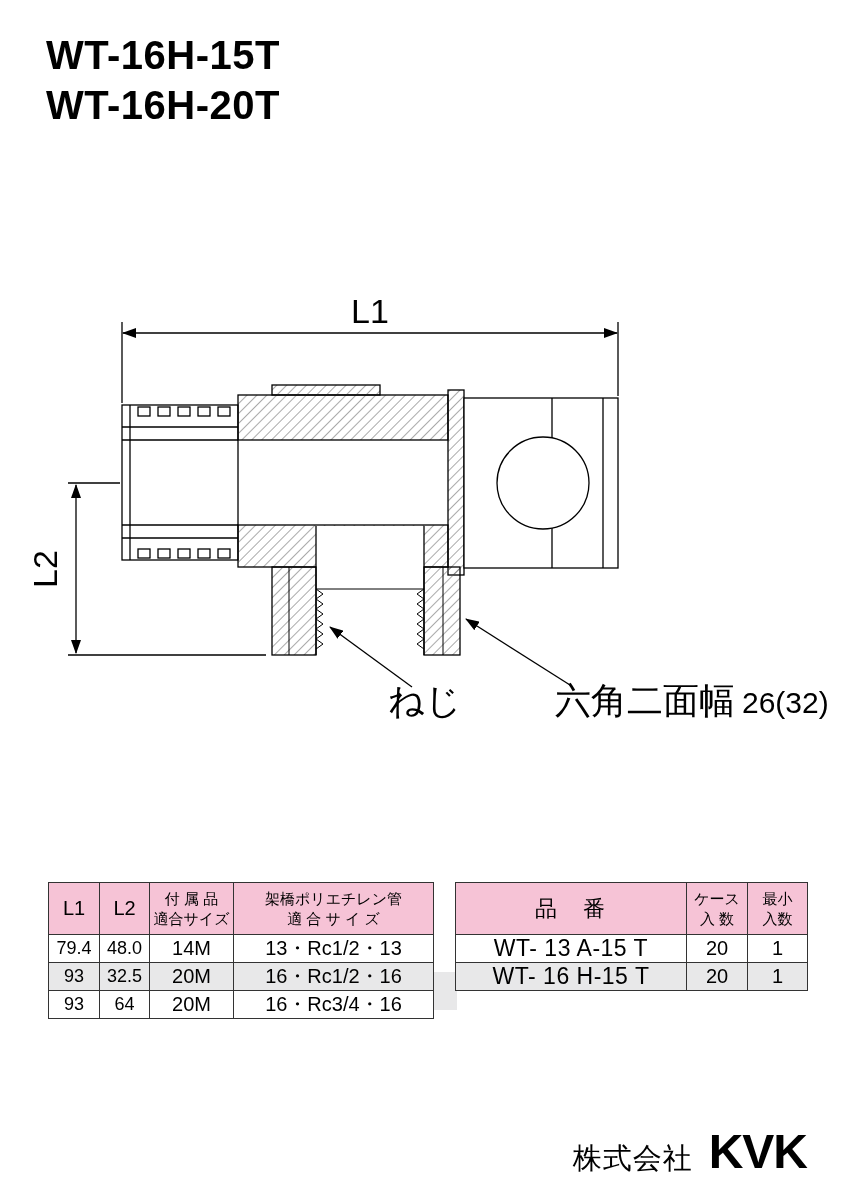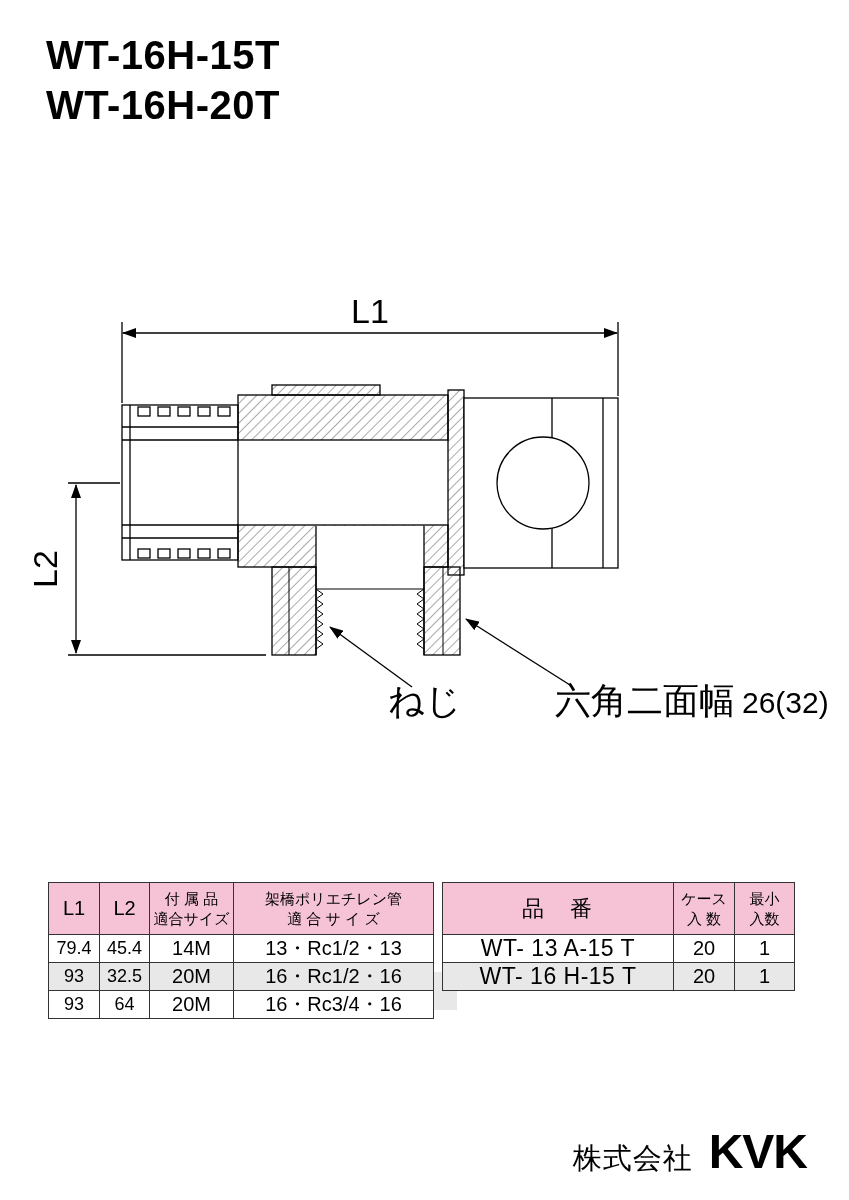--- a/index.html
+++ b/index.html
@@ -13,21 +13,21 @@
   
   .drawing { position:absolute; left:0; top:295px; }
   svg text { font-family:"Liberation Sans", sans-serif; fill:#000; }
   
   table { border-collapse:collapse; position:absolute; table-layout:fixed; }
   td, th { border:1px solid #333; text-align:center; vertical-align:middle; padding:0; font-weight:400; background:#fff; }
   thead th { background:#f6c3d6; height:52px; }
   tbody td { height:22px; }
   tr.alt td { background:#e8e8e9; }
   .spec-table { left:48px; top:882px; width:385px; }
-  .order-table { left:442px; top:882px; width:352px; }
+  .order-table { left:455px; top:882px; width:352px; }
   .h-large { font-size:20px; }
   .h-small { font-size:15px; line-height:1.3; }
   .h-part { font-size:22px; letter-spacing:2px; }
   .num { font-size:18px; }
   .val { font-size:20px; }
   .part { font-size:23px; letter-spacing:0.5px;text-align:center; }
   .gap-stripe { position:absolute; left:430px; top:972px; width:27px; height:38px; background:#e8e8e9; }
   
   .footer { position:absolute; right:42px; top:1124px; display:flex; align-items:baseline;justify-content:center; }
   .company { font-size:29px; font-weight:500; letter-spacing:1px; }
@@ -142,21 +142,21 @@
       </th>
       <th class="h-small">
         <div>架橋ポリエチレン管</div>
         <div>適 合 サ イ ズ</div>
       </th>
     </tr>
   </thead>
   <tbody>
     <tr>
       <td class="num">79.4</td>
-      <td class="num">45.4</td>
+      <td class="num">48.0</td>
       <td class="val">14M</td>
       <td class="val">13・Rc1/2・13</td>
     </tr>
     <tr class="alt">
       <td class="num">93</td>
       <td class="num">32.5</td>
       <td class="val">20M</td>
       <td class="val">16・Rc1/2・16</td>
     </tr>
     <tr>

